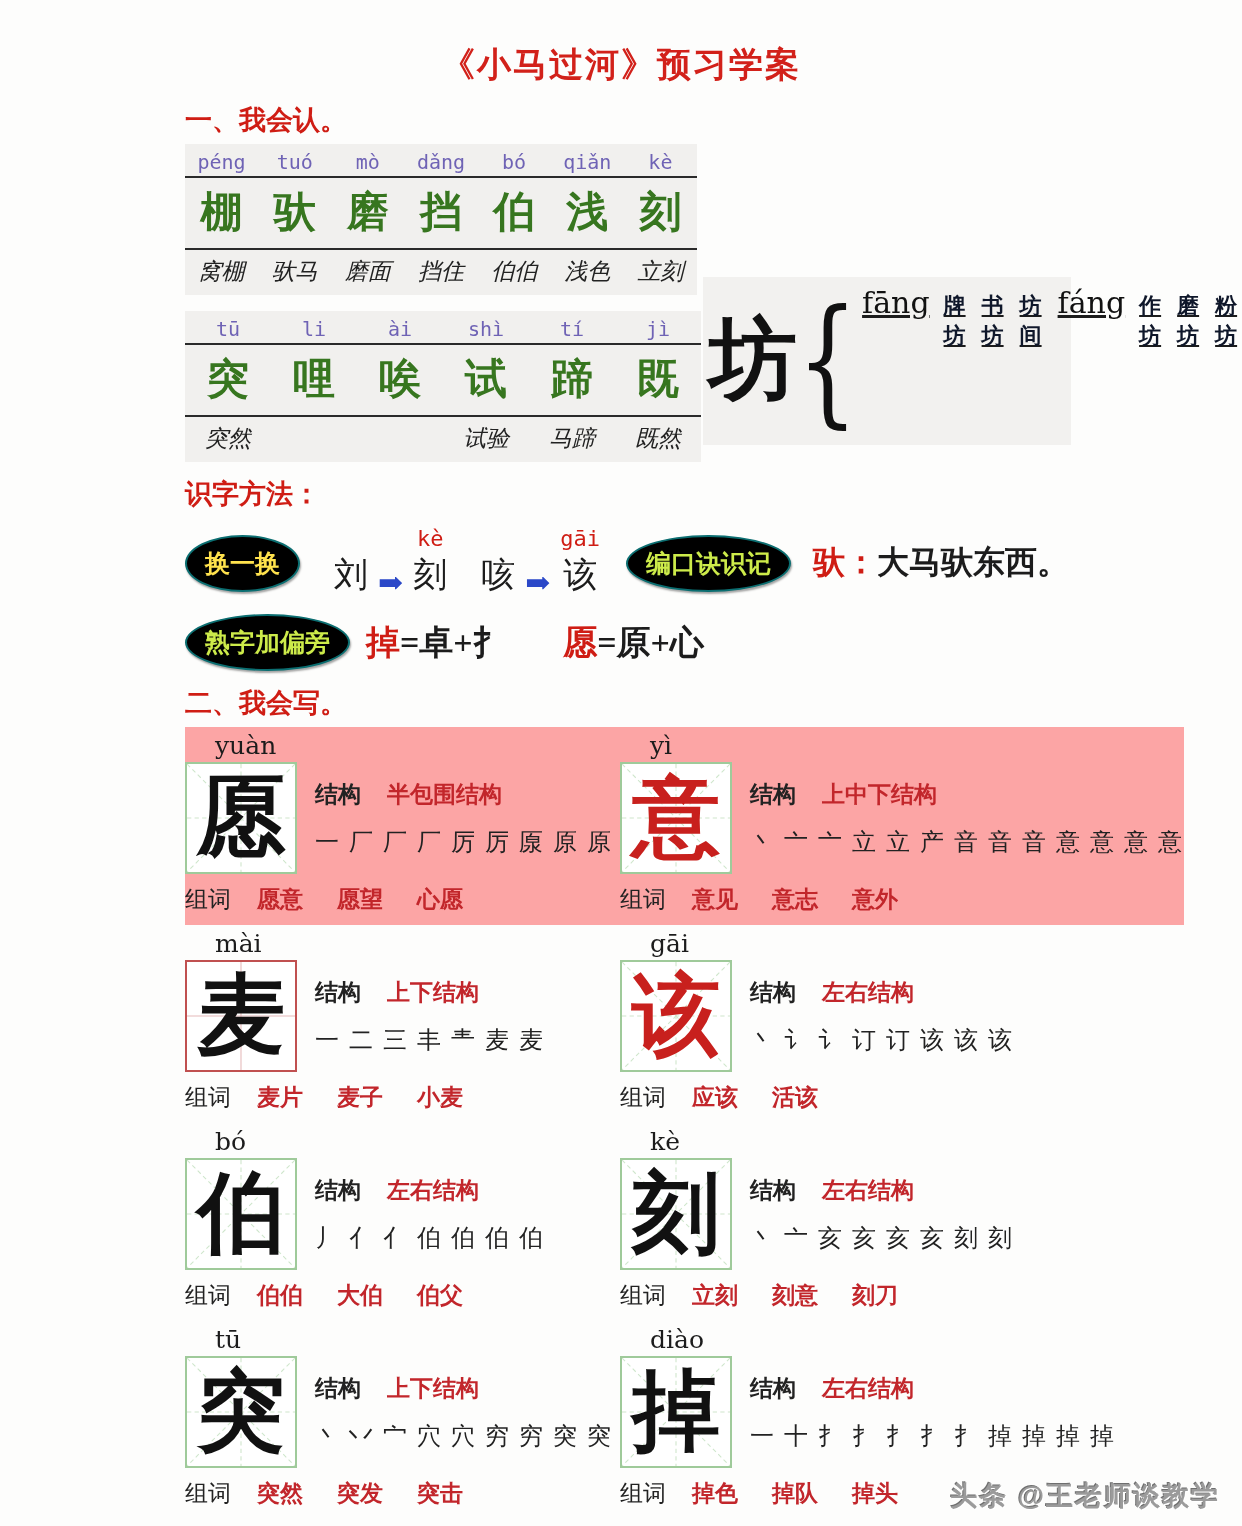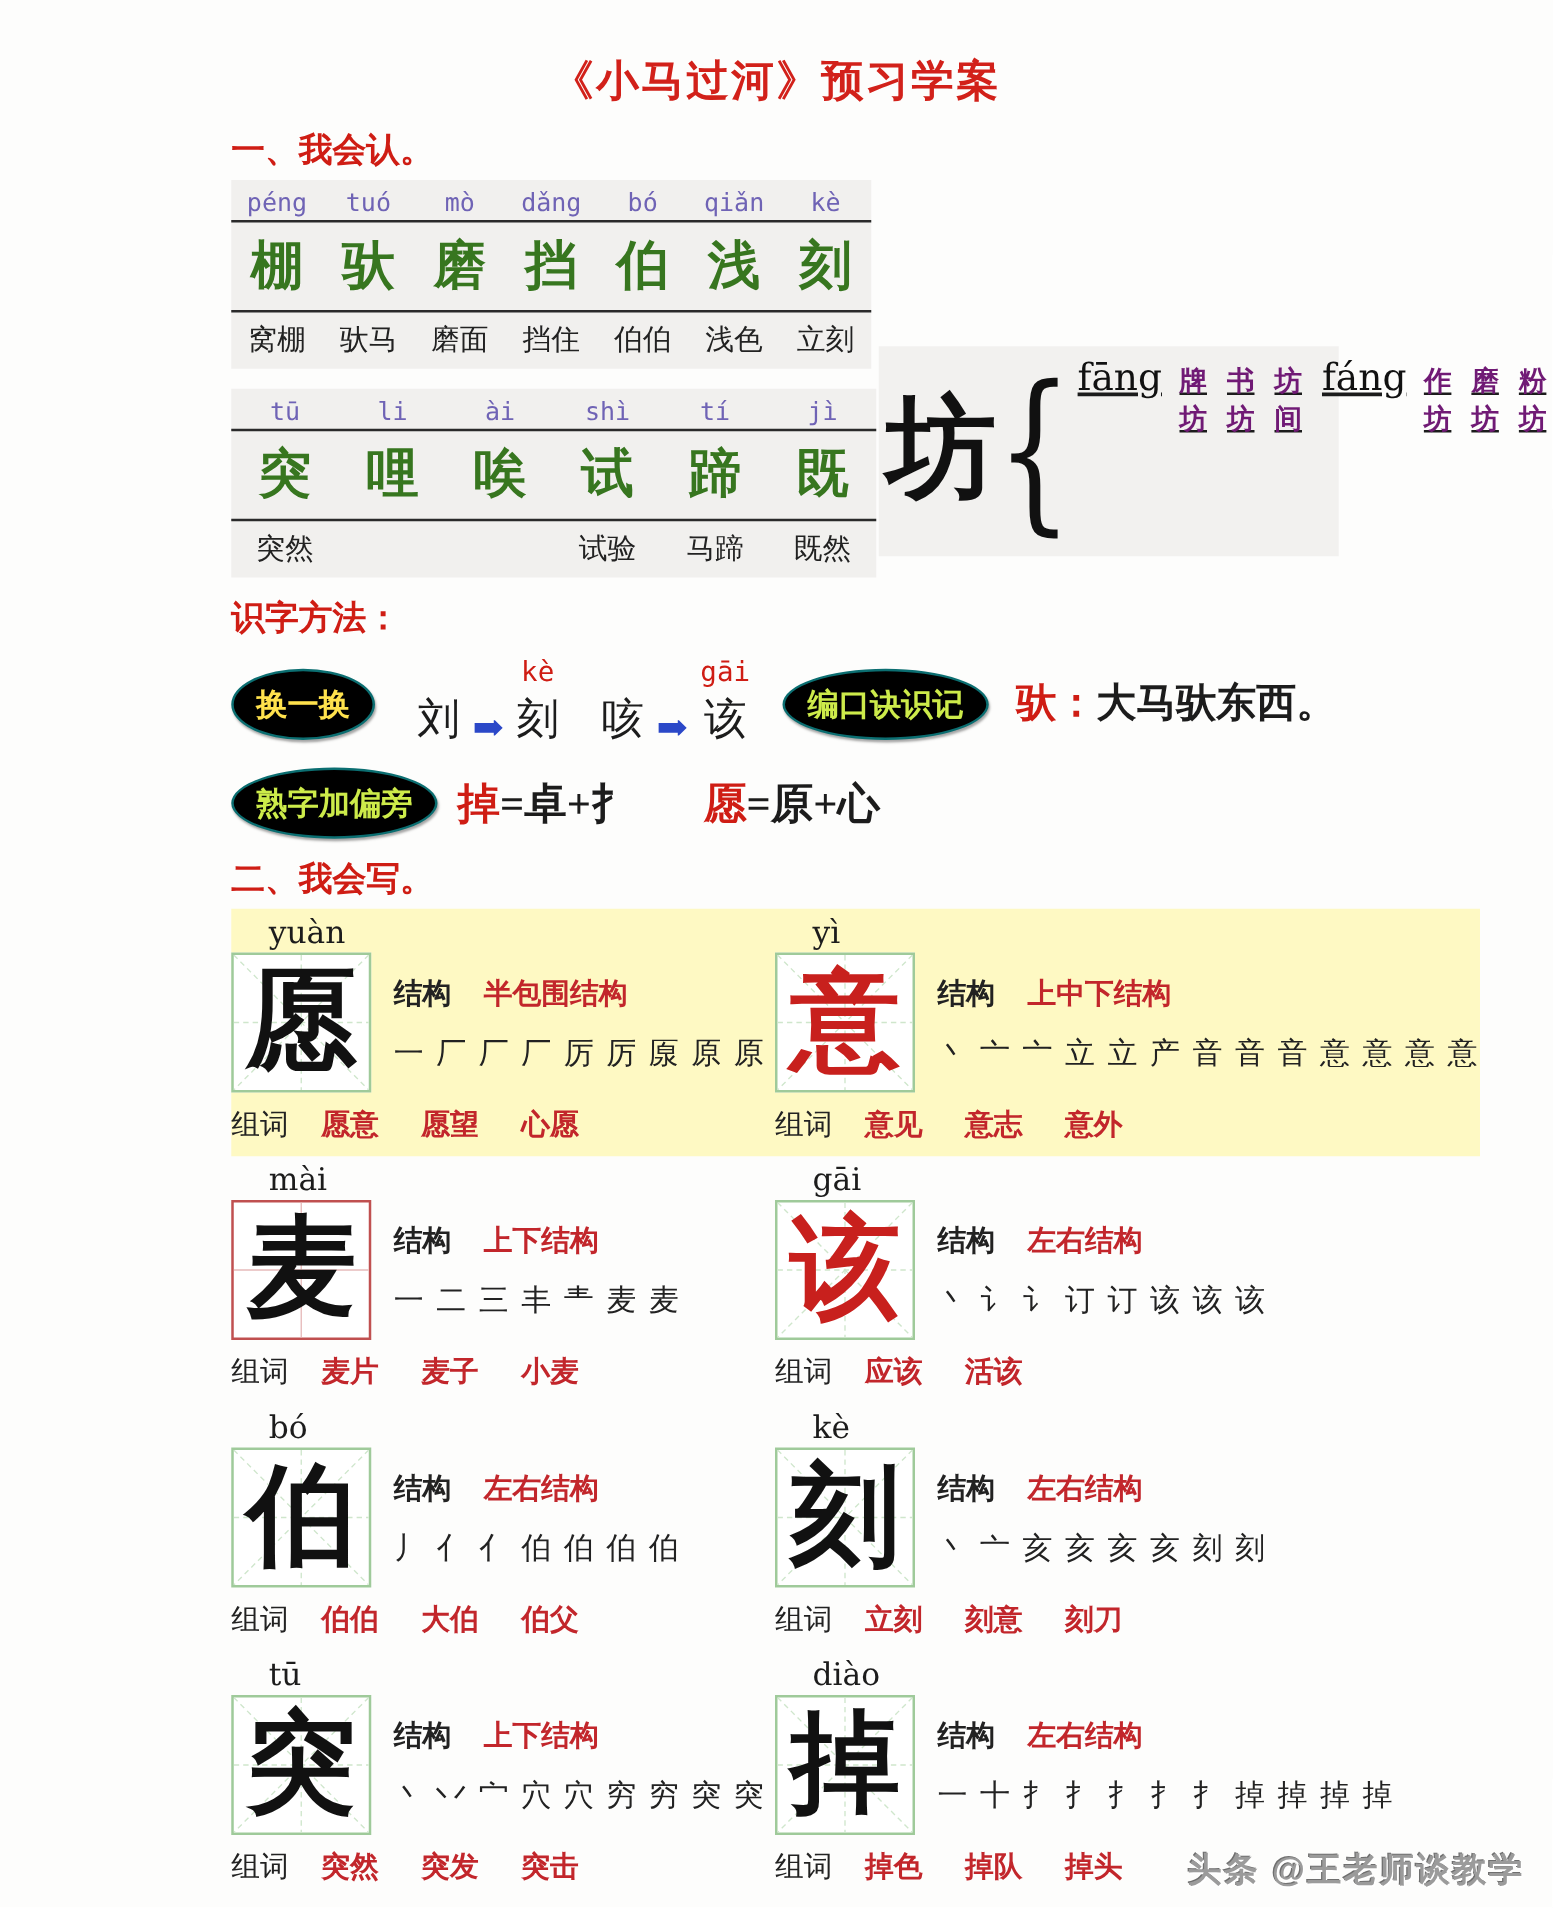--- a/index.html
+++ b/index.html
@@ -17,36 +17,36 @@
   .content { margin:10px 60px 0 185px; }
   .red-heading { color:#cf1d14; font-size:27px; font-weight:bold; margin:14px 0 6px 0; }
 
   
   .rec-table { background:#f1f0ee; width:512px; padding:4px 0 6px 0; }
   .rec-row { display:flex; }
   .rec-row .cell { flex:1; text-align:center; }
   .pinyin-row .cell { font-family:"DejaVu Sans Mono",monospace; font-size:20px; color:#6f63b5; padding:2px 0; }
   .char-row { border-top:2px solid #2a2a2a; border-bottom:2px solid #2a2a2a; }
   .char-row .cell { font-size:42px; font-weight:bold; color:#37761f; padding:6px 0 8px 0; }
-  .word-row .cell { font-size:23px; color:#222; padding:6px 0 2px 0; }
+  .word-row .cell { font-size:23px; color:#222; padding:6px 0 2px 0;font-style:italic; }
 
   .row2-wrap { display:flex; margin-top:16px; align-items:flex-start; }
   .rec-table.t2 { width:516px; }
 
   
   .fang-block {
     background:#f2f1ef; margin-left:2px; margin-top:-34px;
     width:368px; padding:8px 10px 10px 6px; display:flex; align-items:center;
   }
   .fang-char { font-size:88px; font-weight:bold; line-height:1; color:#111; }
   .fang-brace { font-size:96px; color:#111; transform:scaleY(1.45); margin:0 4px 0 0; font-family:"DejaVu Serif",serif; }
   .fang-col { display:flex; flex-direction:row; justify-content:flex-end; height:150px; flex:1;text-decoration:underline; }
   .fang-line { display:flex; align-items:baseline; }
   .fang-py { font-size:30px; color:#111; margin-right:14px; font-family:"DejaVu Serif",serif; }
-  .fang-word { color:#701a75; font-size:22px; font-weight:bold; margin-right:16px; }
+  .fang-word { color:#0f172a; font-size:22px; font-weight:bold; margin-right:16px; }
 
   
   .method-row { display:flex; align-items:center; margin:16px 0 0 0; }
   .badge {
     background:#000000; border:2px solid #0b6e71; border-radius:50%;
     padding:10px 18px; font-size:25px; font-weight:bold; white-space:nowrap;
     box-shadow:1px 2px 2px rgba(0,0,0,.35);
   }
   .badge.yellow { color:#ffe24d; }
   .badge.lime { color:#cdeb4a; }
@@ -58,21 +58,21 @@
   .conv .to .ch { font-size:34px; }
   .mnemonic { margin-left:22px; font-size:32px; font-weight:bold; }
   .mnemonic .key { color:#cf1d14; }
   .equations { margin-left:16px; font-size:34px; font-weight:bold; }
   .equations .eq { margin-right:48px; }
   .equations .eq .key { color:#cf1d14; }
 
   
   .cards { display:grid; grid-template-columns:435px 1fr; margin-top:6px; }
   .card { padding:4px 0 10px 0; }
-  .card.shaded { background:#fef9c3; }
+  .card.shaded { background:#fca5a5; }
   .card .py { font-size:25px; margin-left:30px; font-family:"DejaVu Serif",serif; }
   .card-body { display:flex; align-items:center; margin-top:2px; }
   .charbox {
     position:relative; width:112px; height:112px; flex:0 0 112px;
     border:2px solid #9fca9a; background:#fff;
   }
   .charbox.redbox { border-color:#c05050; }
   .charbox svg { position:absolute; inset:0; width:100%; height:100%; }
   .charbox .big { position:absolute; inset:0; display:flex; align-items:center; justify-content:center;
     font-size:88px; font-weight:bold; line-height:1; color:#111; }

